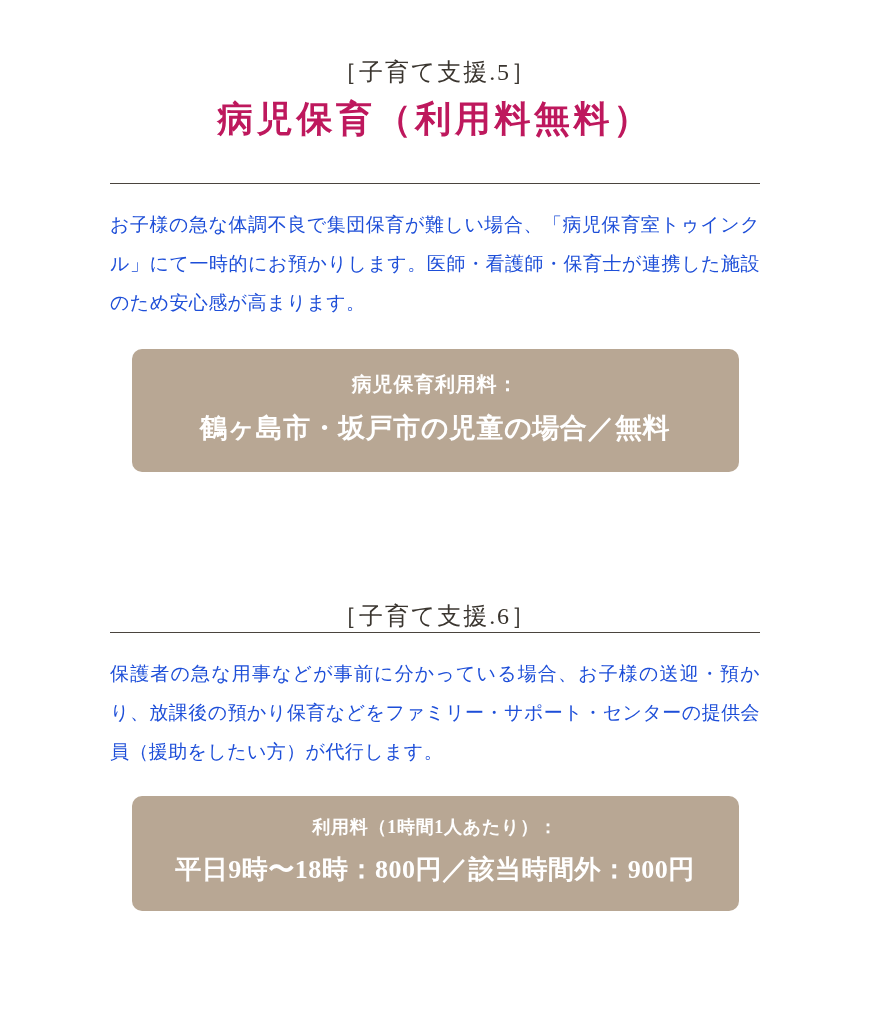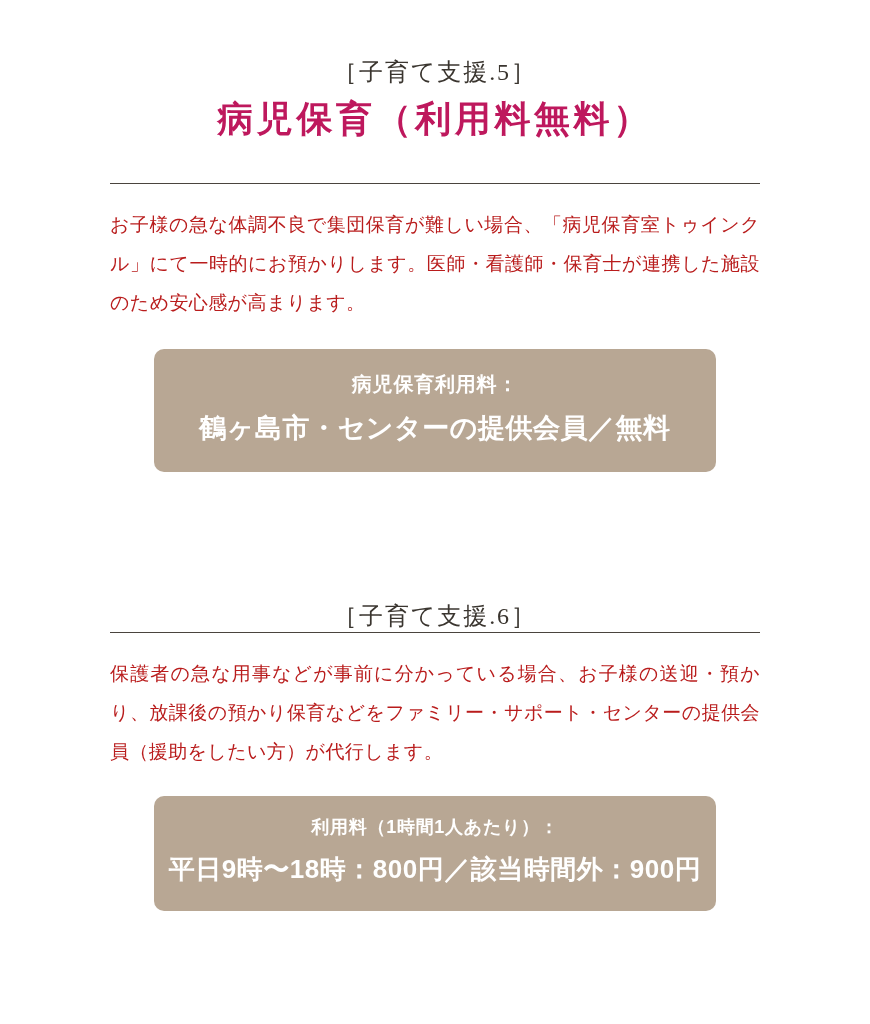--- a/index.html
+++ b/index.html
@@ -52,33 +52,33 @@
   .rule {
     border: 0;
     border-top: 1px solid #4a443e;
     margin: 0 0 22px 0;
     width: 650px;
   }
   .body-text {
     font-size: 19px;
     line-height: 2.05;
     letter-spacing: 0.02em;
-    color: #b91c1c;
+    color: #1d4ed8;
     text-align: justify;
     font-family: "Liberation Serif", "DejaVu Serif", serif;
   }
   .callout {
     margin: 26px auto 0 auto;
-    width: 562px;
+    width: 607px;
     border-radius: 10px;
     padding: 20px 10px 24px 10px;
     box-sizing: border-box;
     text-align: center;
     color: #ffffff;
-    font-family: Liberation Sans, sans-serif;
+    font-family: Liberation Serif, serif;
   }
   .callout-label {
     font-size: 20px;
     letter-spacing: 0.04em;
     font-weight: bold;
     line-height: 1.5;
   }
   .callout-value {
     font-size: 27px;
     letter-spacing: 0.02em;
@@ -95,21 +95,21 @@
 
 <div class="page">
 
   <section class="section section-1">
     <div class="eyebrow">［子育て支援.5］</div>
     <h1 class="headline">病児保育（利用料無料）</h1>
     <hr class="rule">
     <p class="body-text">お子様の急な体調不良で集団保育が難しい場合、「病児保育室トゥインクル」にて一時的にお預かりします。医師・看護師・保育士が連携した施設のため安心感が高まります。</p>
     <div class="callout callout-1" style="background:#b8a794;">
       <div class="callout-label">病児保育利用料：</div>
-      <div class="callout-value">鶴ヶ島市・センターの提供会員／無料</div>
+      <div class="callout-value">鶴ヶ島市・坂戸市の児童の場合／無料</div>
     </div>
   </section>
 
   <section class="section section-2">
     <div class="eyebrow">［子育て支援.6］</div>
     <hr class="rule">
     <p class="body-text">保護者の急な用事などが事前に分かっている場合、お子様の送迎・預かり、放課後の預かり保育などをファミリー・サポート・センターの提供会員（援助をしたい方）が代行します。</p>
     <div class="callout callout-2" style="background:#b8a794;">
       <div class="callout-label">利用料（1時間1人あたり）：</div>
       <div class="callout-value">平日9時〜18時：800円／該当時間外：900円</div>

